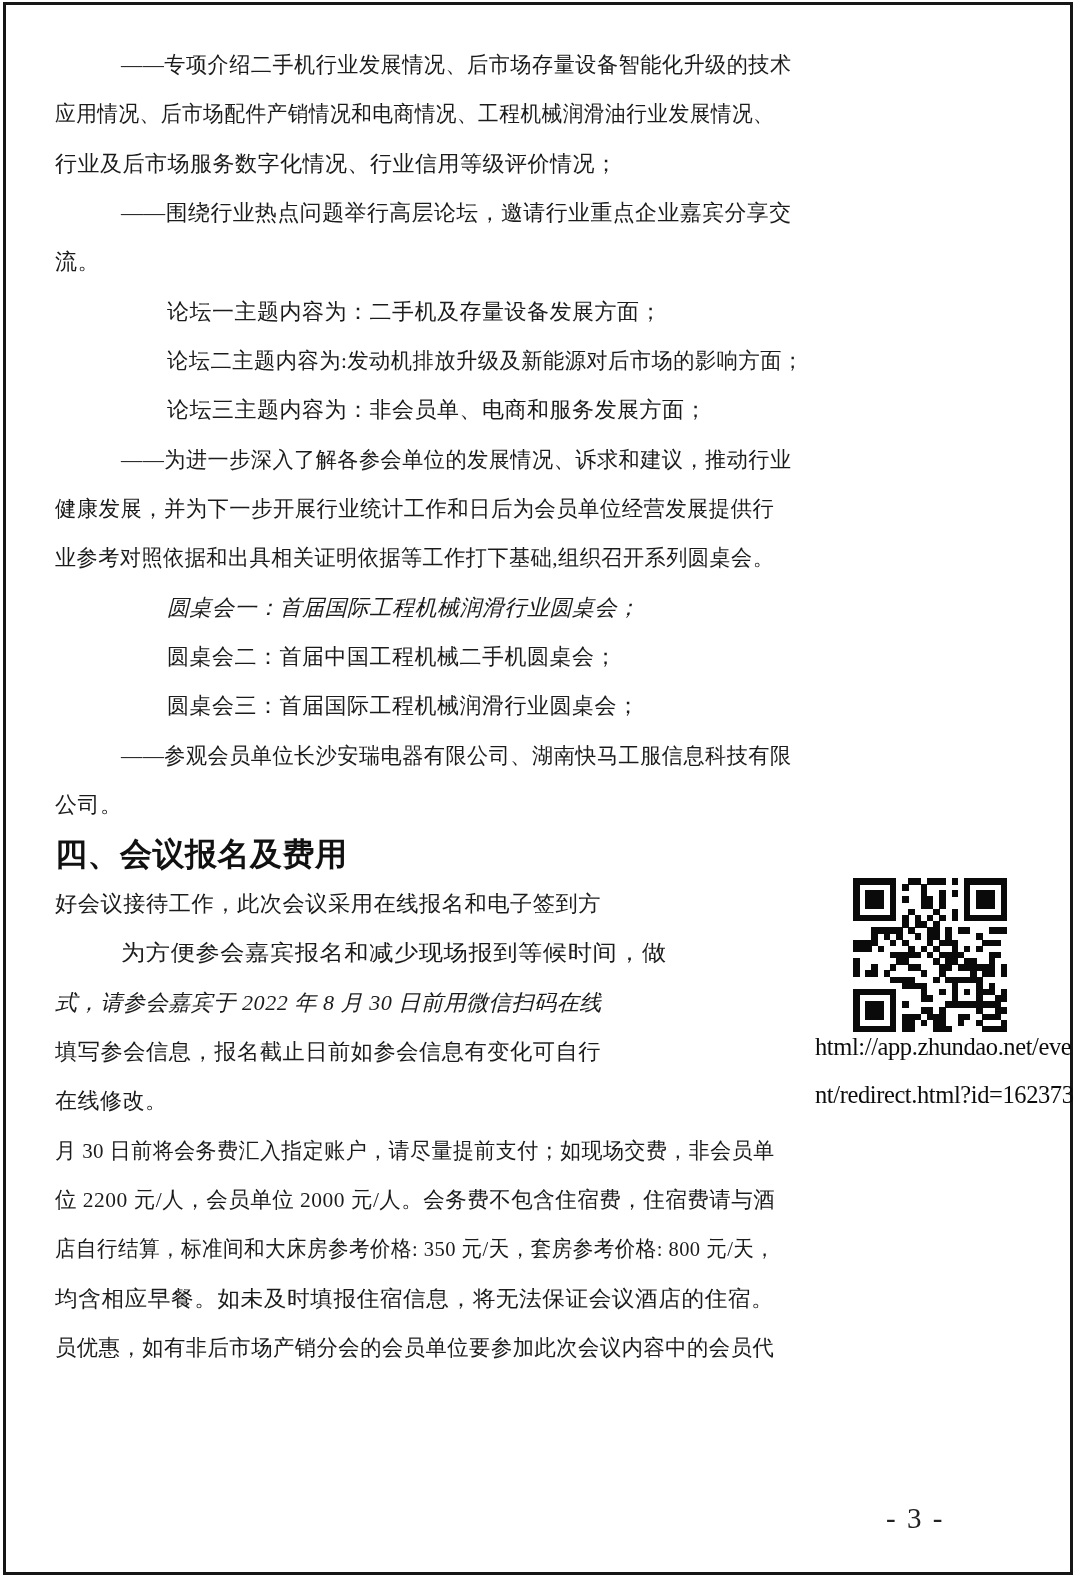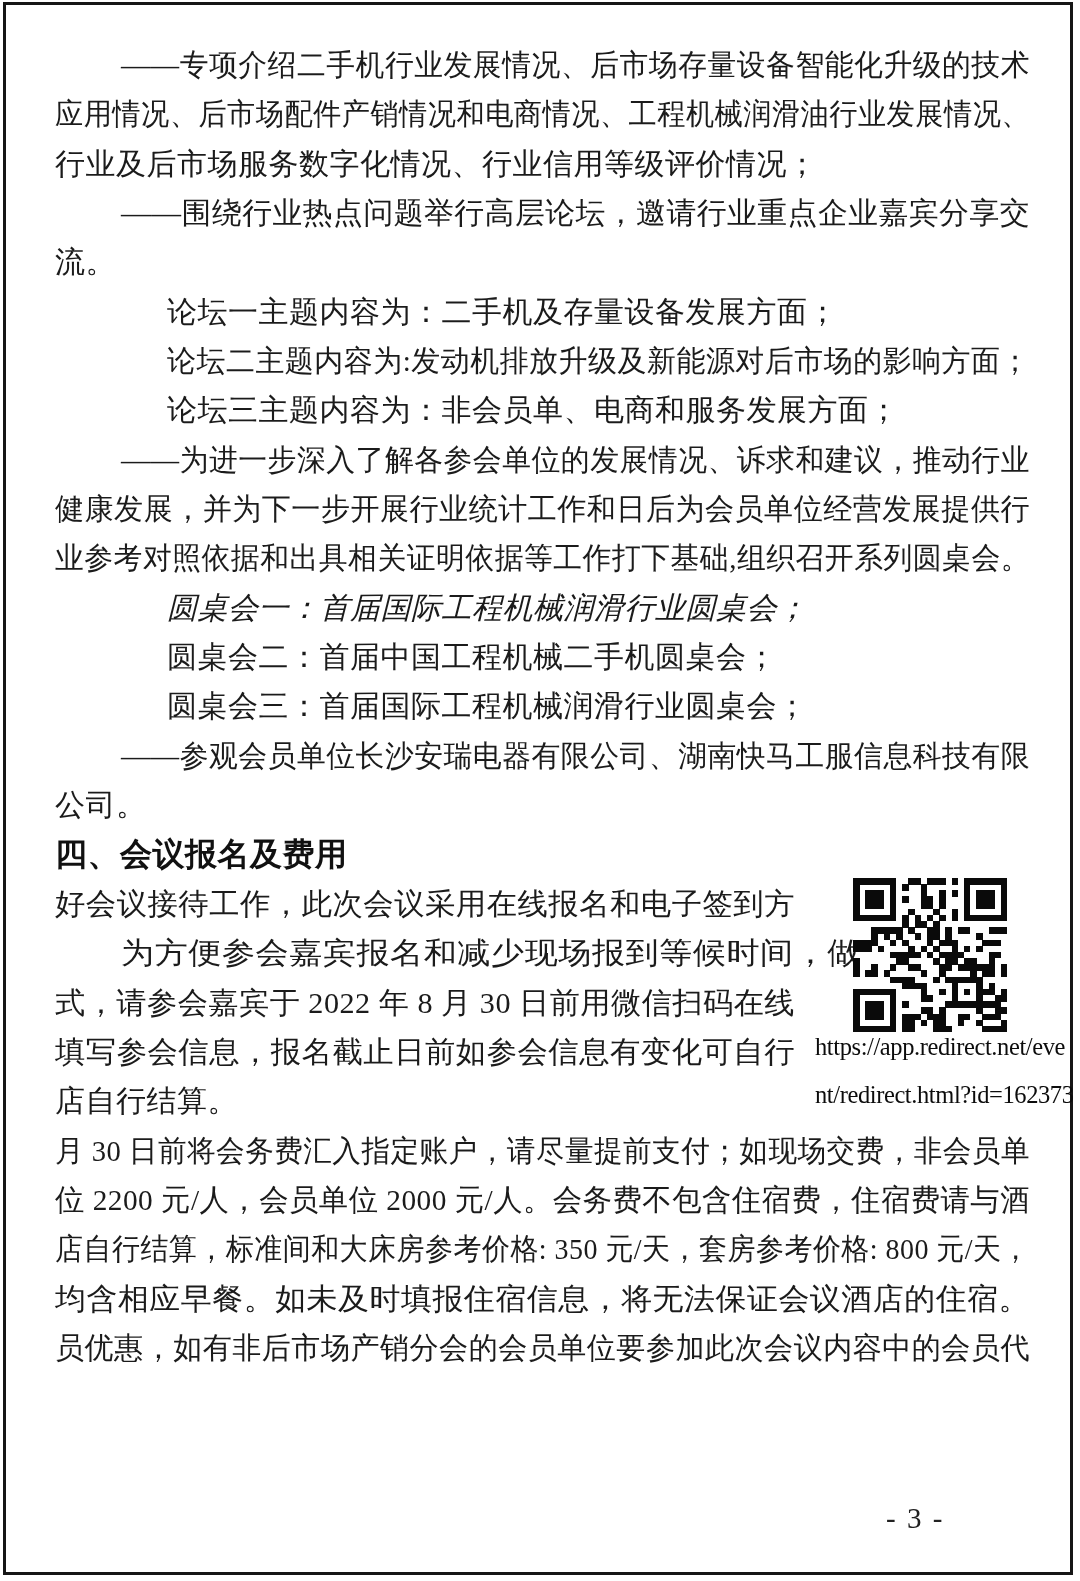--- a/index.html
+++ b/index.html
@@ -9,21 +9,21 @@
     color:#1c1c1c;
   }
   .page-frame{
     position:absolute;left:3px;top:2px;width:1070px;height:1573px;
     border:3px solid #161616;box-sizing:border-box;background:#fff;
   }
   .content{
     position:absolute;left:55px;top:40px;width:975px;
   }
   .line{
-    height:49.35px;line-height:49.35px;font-size:30px;
+    height:49.35px;line-height:49.35px;font-size:22px;
     letter-spacing:0.5px;white-space:nowrap;color:#1b1b1b;
   }
   .line .inner{display:inline-block;transform-origin:0 62%;}
   .b{
     font-weight:700;
     font-family:"Liberation Sans","DejaVu Sans",sans-serif;
     color:#111;
   }
   .heading{font-size:32px;}
   .qr-wrap{position:absolute;left:848px;top:878px;width:164px;height:154px;}
@@ -58,23 +58,23 @@
     <div class="line"><span class="inner" style="transform: scaleX(0.968703);"><span>健康发展，并为下一步开展行业统计工作和日后为会员单位经营发展提供行</span></span></div>
     <div class="line"><span class="inner" style="transform: scaleX(0.961065);"><span>业参考对照依据和出具相关证明依据等工作打下基础,组织召开系列圆桌会。</span></span></div>
     <div class="line" style="padding-left: 112px; font-style: italic;"><span class="inner"><span>圆桌会一：首届国际工程机械润滑行业圆桌会；</span></span></div>
     <div class="line" style="padding-left: 112px;"><span class="inner"><span>圆桌会二：首届中国工程机械二手机圆桌会；</span></span></div>
     <div class="line" style="padding-left: 112px;"><span class="inner"><span>圆桌会三：首届国际工程机械润滑行业圆桌会；</span></span></div>
     <div class="line" style="padding-left: 66px;"><span class="inner" style="transform: scaleX(0.961396);"><span>——参观会员单位长沙安瑞电器有限公司、湖南快马工服信息科技有限</span></span></div>
     <div class="line"><span class="inner"><span>公司。</span></span></div>
     <div class="line heading"><span class="inner"><span class="b">四、会议报名及费用</span></span></div>
     <div class="line" style="width: 740px;"><span class="inner" style="transform: scaleX(1.01093);"><span>好会议接待工作，此次会议采用在线报名和电子签到方</span></span></div>
     <div class="line" style="padding-left: 66px; width: 740px;"><span class="inner" style="transform: scaleX(1.10283);"><span>为方便参会嘉宾报名和减少现场报到等候时间，做</span></span></div>
-    <div class="line" style="width: 740px;"><span class="inner" style="transform: scaleX(1.00543);"><span>式，请参会嘉宾于 2022 年 8 月 30 日前用微信扫码在线</span></span></div>
+    <div class="line" style="width: 740px; font-style: italic;"><span class="inner" style="transform: scaleX(1.00543);"><span>式，请参会嘉宾于 2022 年 8 月 30 日前用微信扫码在线</span></span></div>
     <div class="line" style="width: 740px;"><span class="inner" style="transform: scaleX(1.01093);"><span>填写参会信息，报名截止日前如参会信息有变化可自行</span></span></div>
-    <div class="line"><span class="inner"><span>店自行结算。</span></span></div>
+    <div class="line"><span class="inner"><span>在线修改。</span></span></div>
     <div class="line"><span class="inner" style="transform: scaleX(0.953079);"><span>月 30 日前将会务费汇入指定账户，请尽量提前支付；如现场交费，非会员单</span></span></div>
     <div class="line"><span class="inner" style="transform: scaleX(0.977765);"><span>位 2200 元/人，会员单位 2000 元/人。会务费不包含住宿费，住宿费请与酒</span></span></div>
     <div class="line"><span class="inner" style="transform: scaleX(0.933154);"><span>店自行结算，标准间和大床房参考价格: 350 元/天，套房参考价格: 800 元/天，</span></span></div>
     <div class="line"><span class="inner" style="transform: scaleX(1.0312);"><span>均含相应早餐。如未及时填报住宿信息，将无法保证会议酒店的住宿。</span></span></div>
     <div class="line"><span class="inner" style="transform: scaleX(0.968703);"><span>员优惠，如有非后市场产销分会的会员单位要参加此次会议内容中的会员代</span></span></div>
   </div>
 
 <div class="qr-wrap">
   <svg id="qr-svg" viewBox="0 0 25 25" fill="#0a0a0a" shape-rendering="crispEdges">
       <rect x="0" y="0" width="1.06" height="1.06"></rect>
@@ -368,17 +368,17 @@
       <rect x="13" y="24" width="1.06" height="1.06"></rect>
       <rect x="14" y="24" width="1.06" height="1.06"></rect>
       <rect x="15" y="24" width="1.06" height="1.06"></rect>
       <rect x="21" y="24" width="1.06" height="1.06"></rect>
       <rect x="22" y="24" width="1.06" height="1.06"></rect>
       <rect x="23" y="24" width="1.06" height="1.06"></rect>
       <rect x="24" y="24" width="1.06" height="1.06"></rect>
     </svg>
 </div>
 
-<div class="qr-url" id="qr-url-1">https://app.redirect.net/eve</div>
+<div class="qr-url" id="qr-url-1">html://app.zhundao.net/eve</div>
 
 <div class="qr-url" id="qr-url-2">nt/redirect.html?id=162373</div>
 
 <div class="page-number">- 3 -</div>
 
 </body></html>

